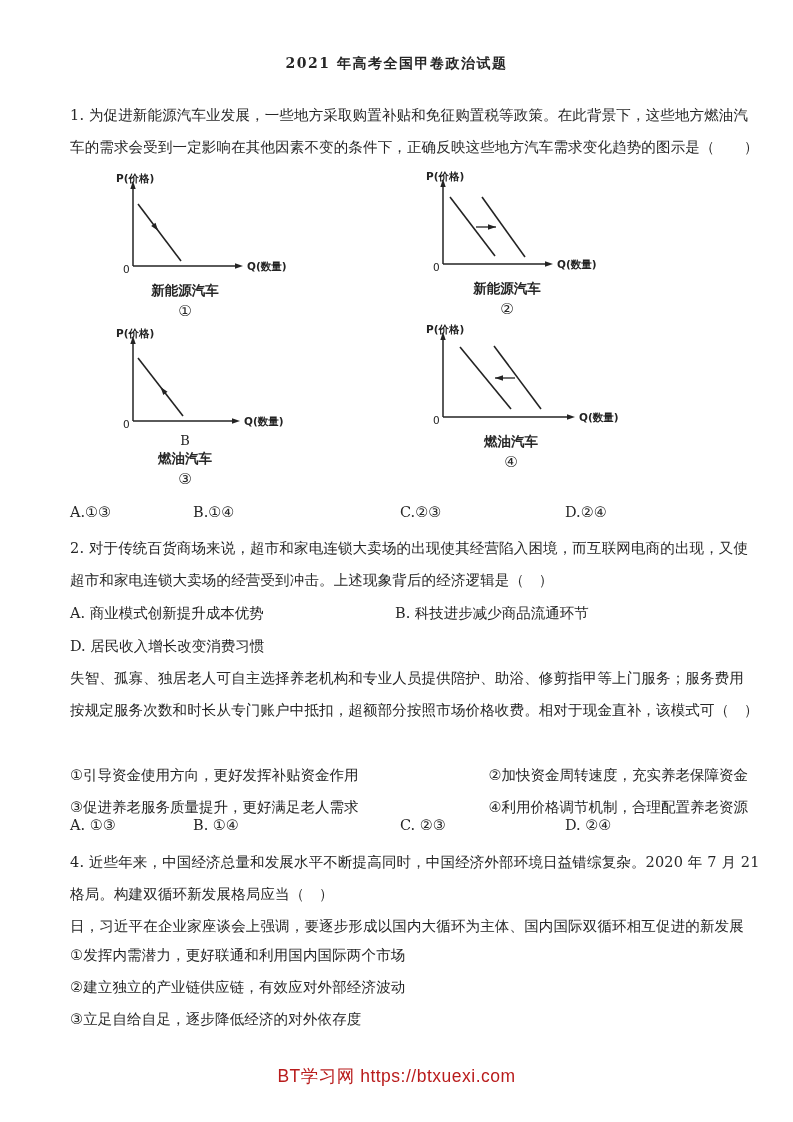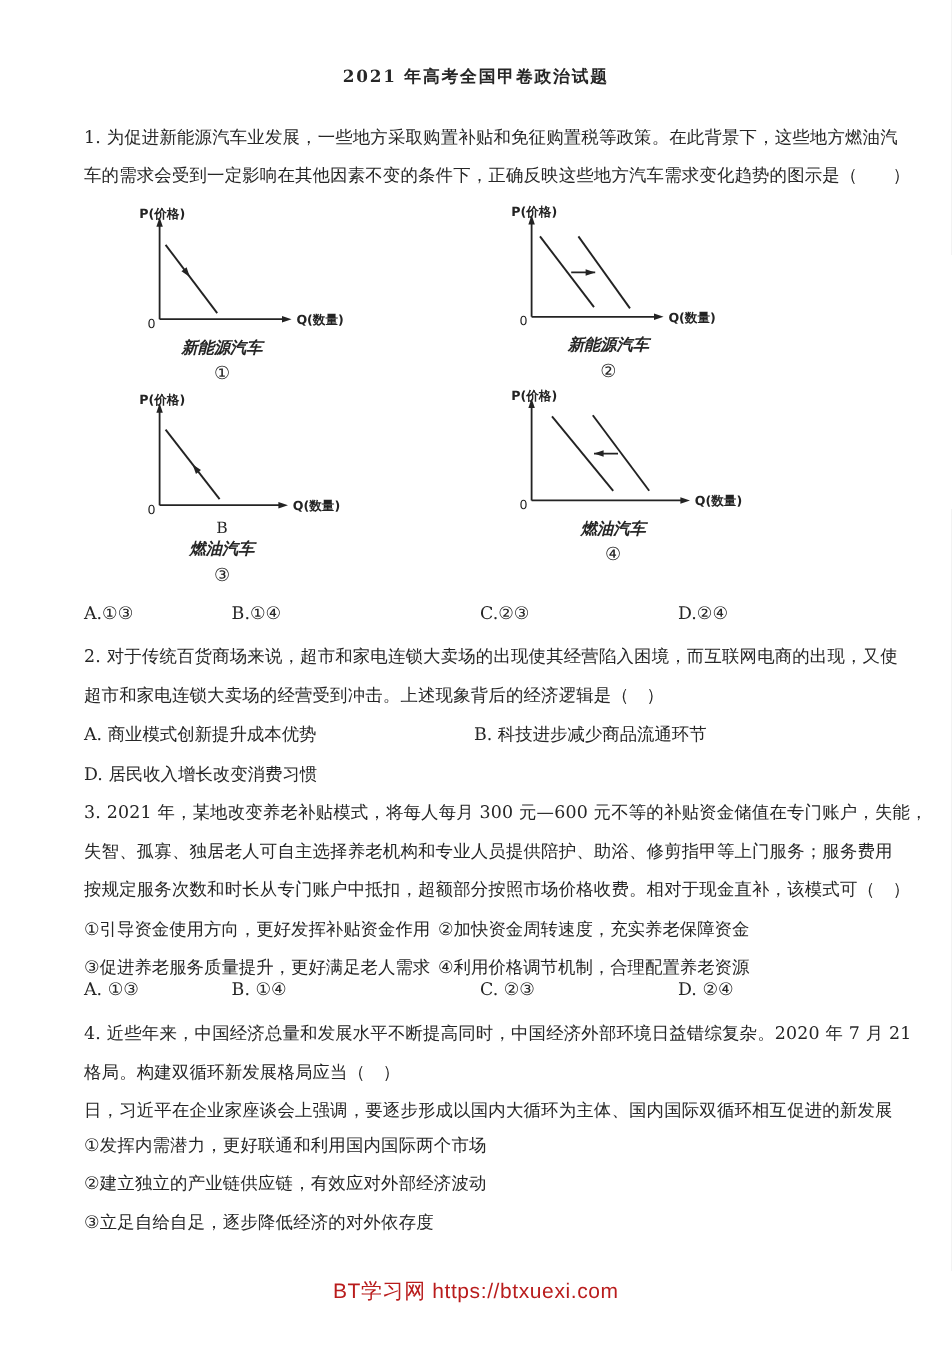--- a/index.html
+++ b/index.html
@@ -25,34 +25,34 @@
   #q3opts{top:814px;}
   .optrow .opt{white-space:nowrap;}
   .optrow .opt:nth-child(1){width:123px;}
   .optrow .opt:nth-child(2){width:207px;}
   .optrow .opt:nth-child(3){width:165px;}
   
   #q2opts{top:597px;display:grid;grid-template-columns:325px auto;}
   #q2opts .opt{font-size:14.5px;line-height:33px;white-space:nowrap;}
   
   #q3st{top:759px;}
-  .strow{display:flex;font-size:14.5px;line-height:32px;}
+  .strow{display:flex;font-size:14.5px;line-height:32px;justify-content:space-between;}
   .strow .st-left{width:295px;white-space:nowrap;}
   .strow .st-right{white-space:nowrap;}
   
   #charts{top:170px;height:330px;margin-left:38px;}
   .cell{position:absolute;width:270px;}
   #c1{left:0;top:2px;}
   #c2{left:310px;top:0;}
   #c3{left:0;top:157px;}
   #c4{left:310px;top:153px;}
   .cell svg{display:block;width:235px;height:102px;}
   .cap{width:130px;margin-left:12px;text-align:center;}
   .cap-sub{font-size:13px;line-height:15px;margin-top:4px;}
-  .cap-title{font-family:"DejaVu Sans",sans-serif;font-weight:bold;font-size:13.5px;line-height:16px;margin-top:8px;font-style:italic;}
+  .cap-title{font-family:"DejaVu Sans",sans-serif;font-weight:bold;font-size:13.5px;line-height:16px;margin-top:8px;}
   .cap-num{font-size:15px;line-height:18px;margin-top:4px;}
   
   .footer{
     position:absolute;top:1064px;left:0;right:0;text-align:center;
     font-family:"Liberation Sans","DejaVu Sans",sans-serif;font-size:17.5px;color:#b91c1c;letter-spacing:.5px;
   }
 </style>
 </head>
 <body>
 
@@ -158,21 +158,20 @@
     <p class="line">超市和家电连锁大卖场的经营受到冲击。上述现象背后的经济逻辑是（　）</p>
   </section>
 
   <div class="block" id="q2opts">
     <span class="opt">A.  商业模式创新提升成本优势</span>
     <span class="opt">B.  科技进步减少商品流通环节</span>
     <span class="opt">D.  居民收入增长改变消费习惯</span>
   </div>
 
   <section class="block" id="q3text">
-    <p class="line">3. 2021 年，某地改变养老补贴模式，将每人每月 300 元—600 元不等的补贴资金储值在专门账户，失能，</p>
     <p class="line">失智、孤寡、独居老人可自主选择养老机构和专业人员提供陪护、助浴、修剪指甲等上门服务；服务费用</p>
     <p class="line">按规定服务次数和时长从专门账户中抵扣，超额部分按照市场价格收费。相对于现金直补，该模式可（　）</p>
   </section>
 
   <div class="block" id="q3st">
     <div class="strow">
       <span class="st-left">①引导资金使用方向，更好发挥补贴资金作用</span>
       <span class="st-right">②加快资金周转速度，充实养老保障资金</span>
     </div>
     <div class="strow">

